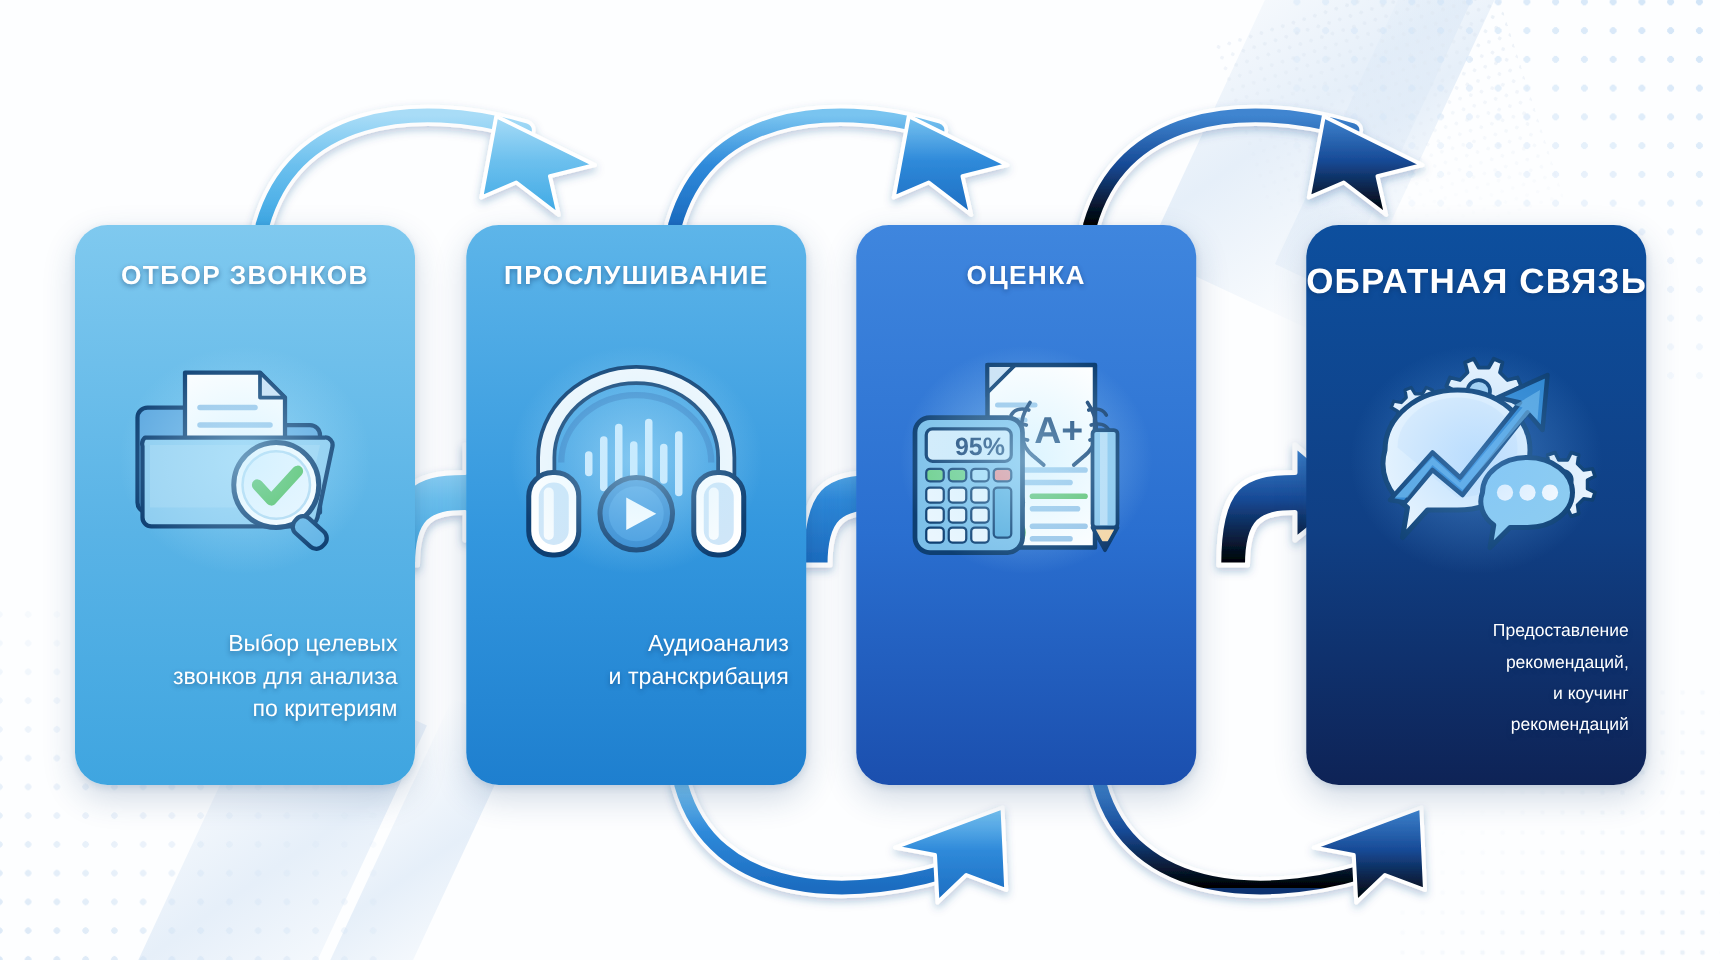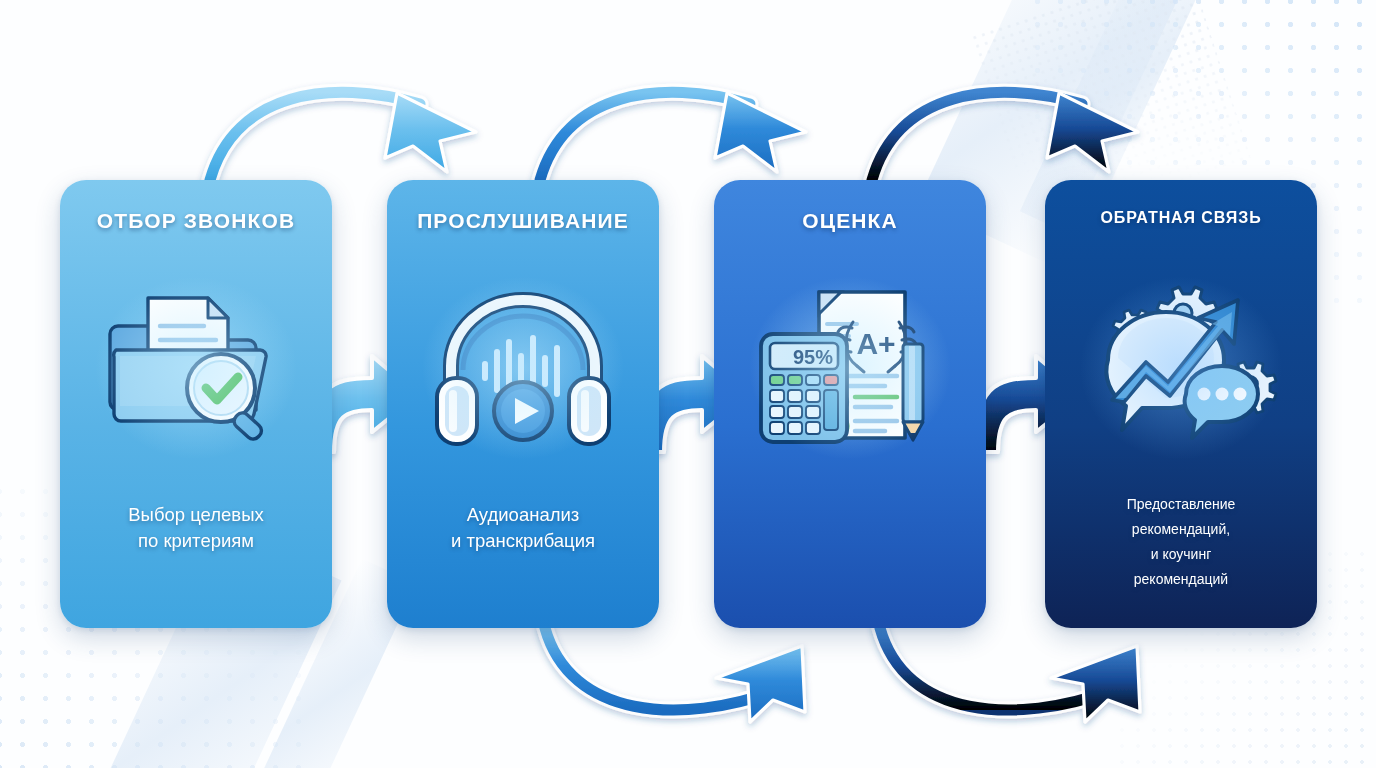--- a/index.html
+++ b/index.html
@@ -71,39 +71,39 @@
   .card {
     position:absolute;
     top:180px;
     width:272px; height:448px;
     border-radius:26px;
     box-shadow:0 10px 26px rgba(28,70,120,.20), 0 2px 6px rgba(28,70,120,.12);
     overflow:hidden;
     text-decoration:underline;
   }
   #card-0 { left:60px;   background:linear-gradient(180deg,#7fc9ef 0%, #59b3e6 55%, #3fa5e0 100%); }
-  #card-1 { left:387px;  background:linear-gradient(180deg,#5db5e9 0%, #3397de 55%, #1e7fcf 100%); }
-  #card-2 { left:714px;  background:linear-gradient(180deg,#3f86de 0%, #2a6fd0 55%, #1b4fae 100%); }
+  #card-1 { left:373px;  background:linear-gradient(180deg,#5db5e9 0%, #3397de 55%, #1e7fcf 100%); }
+  #card-2 { left:685px;  background:linear-gradient(180deg,#3f86de 0%, #2a6fd0 55%, #1b4fae 100%); }
   #card-3 { left:1045px; background:linear-gradient(180deg,#0d4f9e 0%, #103f84 55%, #0e2356 100%); }
 
   .card-title {
     position:absolute; top:29px; left:0; right:0;
     text-align:center;
     color:#ffffff;
     font-size:21px;
     font-weight:bold;
     letter-spacing:1.1px;
     text-shadow:0 2px 4px rgba(10,45,90,.45);
     white-space:nowrap;
   }
-  #card-3 .card-title { font-size:16px; letter-spacing:.9px; }
+  #card-3 .card-title { font-size:28px; letter-spacing:.9px; }
 
   .card-desc {
     position:absolute; left:14px; right:14px; top:322px;
-    text-align:center;
+    text-align:right;
     color:#ffffff;
     font-size:18.5px;
     line-height:26px;
     text-shadow:0 2px 4px rgba(10,45,90,.40);
   }
   #card-3 .card-desc { top:312px; font-size:14px; line-height:25px; }
 
   .card-icon {
     position:absolute; left:0; right:0; top:88px;
     height:200px;
@@ -224,20 +224,21 @@
 
         <circle cx="125" cy="110" r="34" fill="#ffffff" stroke="#0e3f72" stroke-width="4"></circle>
         <circle cx="125" cy="110" r="27" fill="#eef8ff" stroke="#b8dcf2" stroke-width="2"></circle>
         <path d="M110,110 l11,12 l21,-23" fill="none" stroke="#4fc05a" stroke-width="9" stroke-linecap="round" stroke-linejoin="round"></path>
         <rect x="146" y="132" width="30" height="16" rx="7" transform="rotate(42 146 132)" fill="#63b4e6" stroke="#0e3f72" stroke-width="3.4"></rect>
       </svg>
     </div>
 
     <div class="card-desc">
       <div>Выбор целевых</div>
+      <div>звонков для анализа</div>
       <div>по критериям</div>
     </div>
   </div>
 
   <div class="card" id="card-1">
     <div class="card-title">ПРОСЛУШИВАНИЕ</div>
 
     <div class="card-icon">
       <div class="icon-glow"></div>
       <svg width="200" height="180" viewBox="0 0 200 180">

